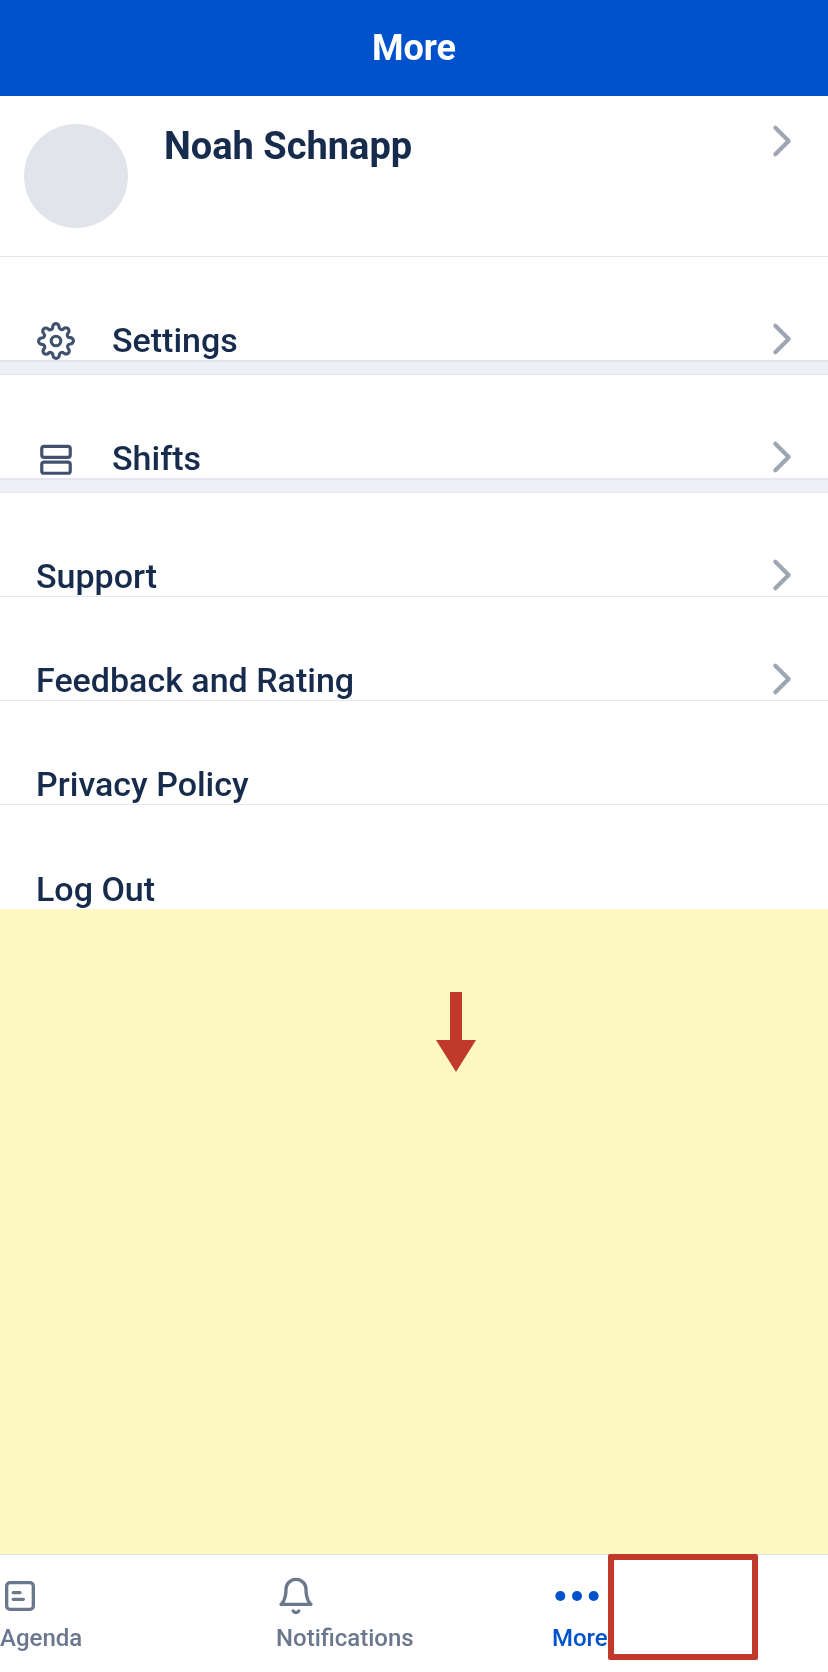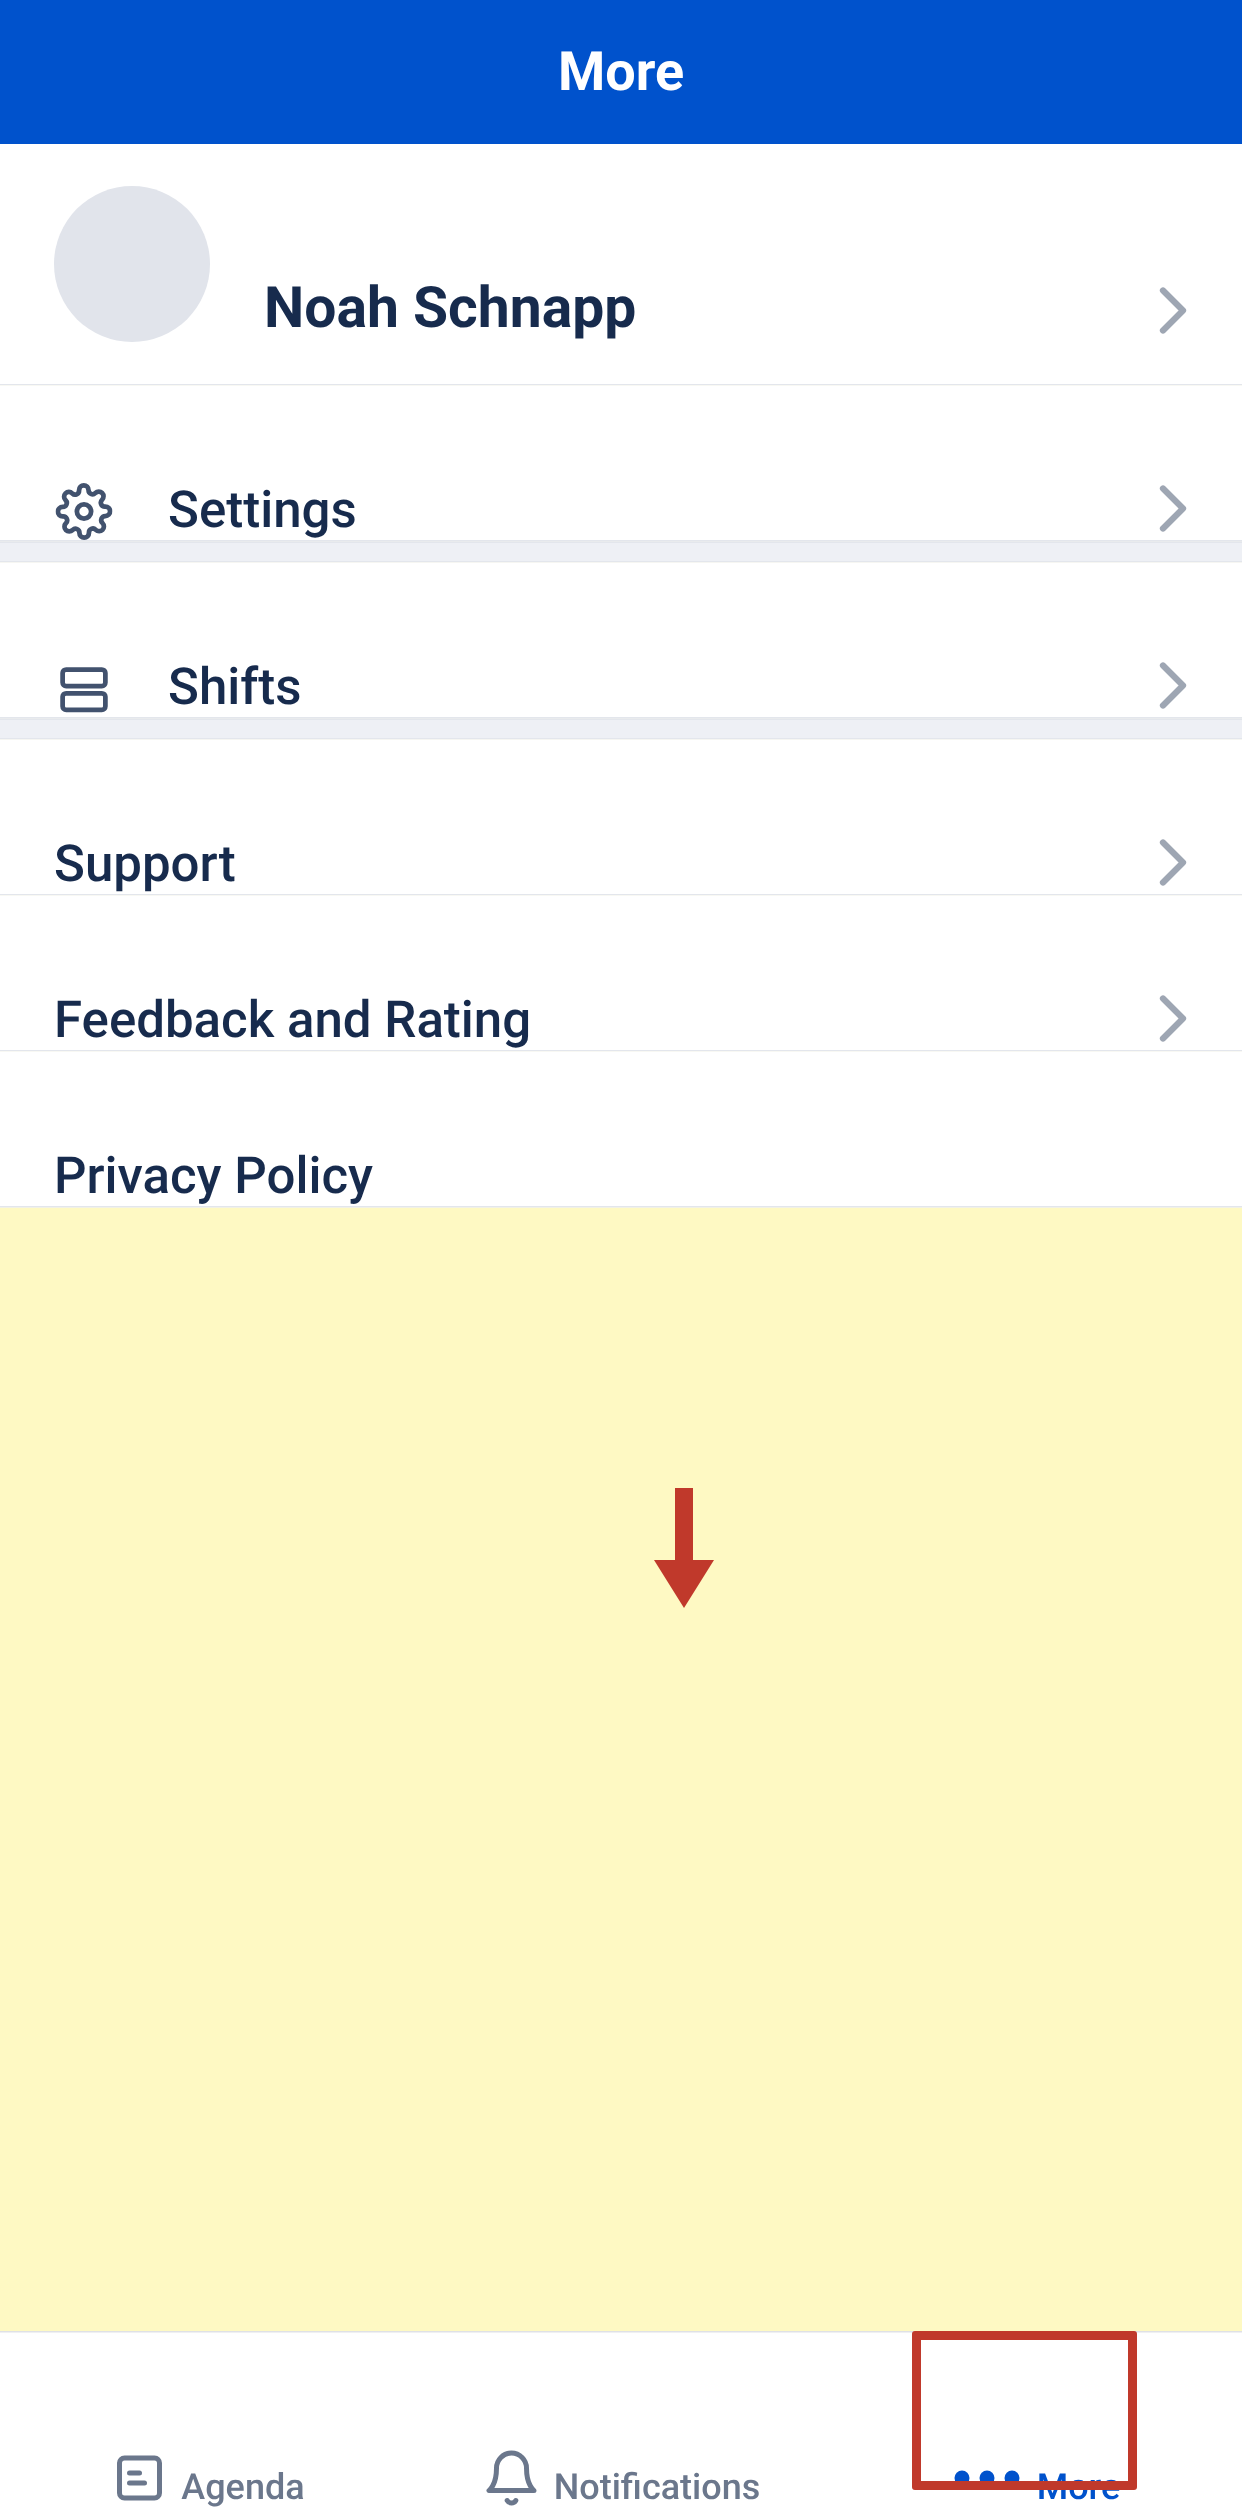--- a/index.html
+++ b/index.html
@@ -1,21 +1,21 @@
 <!DOCTYPE html>
 <html><head>
 <meta charset="utf-8">
 <style>
   * { margin: 0; padding: 0; box-sizing: border-box; }
   html, body { width: 828px; height: 1672px; font-family: -apple-system, BlinkMacSystemFont, "Segoe UI", Roboto, sans-serif; background: #eef0f5; overflow: hidden; }
   .screen { width: 828px; height: 1672px; display: flex; flex-direction: column; background: #fef9c3; position: relative; }
   .header { background: #0052cc; height: 96px; display: flex; align-items: center; justify-content: center; }
   .header-title { color: #fff; font-size: 36px; font-weight: 700; }
   .content { flex: 1; overflow: hidden; display: flex; flex-direction: column; }
-  .profile-row { display: flex; align-items: flex-end; padding: 28px 36px 28px 36px; background: #fff; border-bottom: 1px solid #e3e6ec; }
+  .profile-row { display: flex; align-items: flex-start; padding: 28px 36px 28px 24px; background: #fff; border-bottom: 1px solid #e3e6ec; }
   .avatar { width: 104px; height: 104px; border-radius: 50%; background: #e1e4eb; flex-shrink: 0; }
   .profile-name { font-size: 38px; font-weight: 700; color: #172b4d; margin-left: 36px; flex: 1; }
   .chevron { color: #9ea6b3; flex-shrink: 0; }
 
   .list-row { display: flex; align-items: flex-end; padding: 0 36px; height: 104px; background: #fff; border-bottom: 1px solid #e3e6ec; }
   .list-row.no-border { border-bottom: none; }
   .list-icon { width: 40px; display: flex; justify-content: center; align-items: center; color: #42526e; flex-shrink: 0; margin-right: 36px; }
   .list-label { font-size: 34px; color: #172b4d; font-weight: 500; flex: 1; }
 
   .gap-small { height: 14px; background: #eef0f5; border-bottom: 1px solid #e3e6ec; border-top: 1px solid #e3e6ec; }
@@ -23,21 +23,21 @@
   .footer-info { padding: 26px 30px; color: #6b778c; font-size: 28px; line-height: 1.5; }
   .footer-info div { margin-bottom: 2px; }
 
   .highlight-box { border: 6px solid #c0392b; display: inline-block; padding: 0 6px; margin-left: -10px; }
 
   .arrow-annot { position: absolute; left: 436px; top: 992px; width: 40px; height: 84px; pointer-events: none; }
   .arrow-stem { position: absolute; left: 14px; top: 0; width: 12px; height: 56px; background: #c0392b; }
   .arrow-head { position: absolute; left: 0; top: 48px; width: 0; height: 0; border-left: 20px solid transparent; border-right: 20px solid transparent; border-top: 32px solid #c0392b; }
 
   .tabbar { height: 118px; background: #fff; border-top: 1px solid #dfe1e6; display: flex; }
-  .tab { flex: 1; display: flex; flex-direction: row; align-items: flex-end; justify-content: center; gap: 8px; color: #6b778c; }
+  .tab { flex: 1; display: flex; flex-direction: column; align-items: flex-start; justify-content: center; gap: 8px; color: #6b778c; }
   .tab.active { color: #0052cc; }
   .tab-label { font-size: 24px; font-weight: 500; }
   .tab-icon { height: 40px; display: flex; align-items: center; justify-content: center; }
 
   .tab-highlight { border: 6px solid #c0392b; border-radius: 2px; position: absolute; }
 </style>
 </head>
 <body>
 
 <div class="screen">
@@ -108,20 +108,23 @@
         <svg width="20" height="34" viewBox="0 0 12 20" fill="none" stroke="currentColor" stroke-width="2.5" stroke-linecap="round" stroke-linejoin="round">
             <polyline points="2,2 10,10 2,18"></polyline>
           </svg>
       </span>
     </div>
 
     <div class="list-row">
       <div class="list-label">Privacy Policy</div>
     </div>
 
+    <div class="list-row no-border">
+      <div class="list-label">Log Out</div>
+    </div>
 
 
   </div>
 
   <div class="arrow-annot">
     <div class="arrow-stem"></div>
     <div class="arrow-head"></div>
   </div>
 
   <div class="tabbar">

